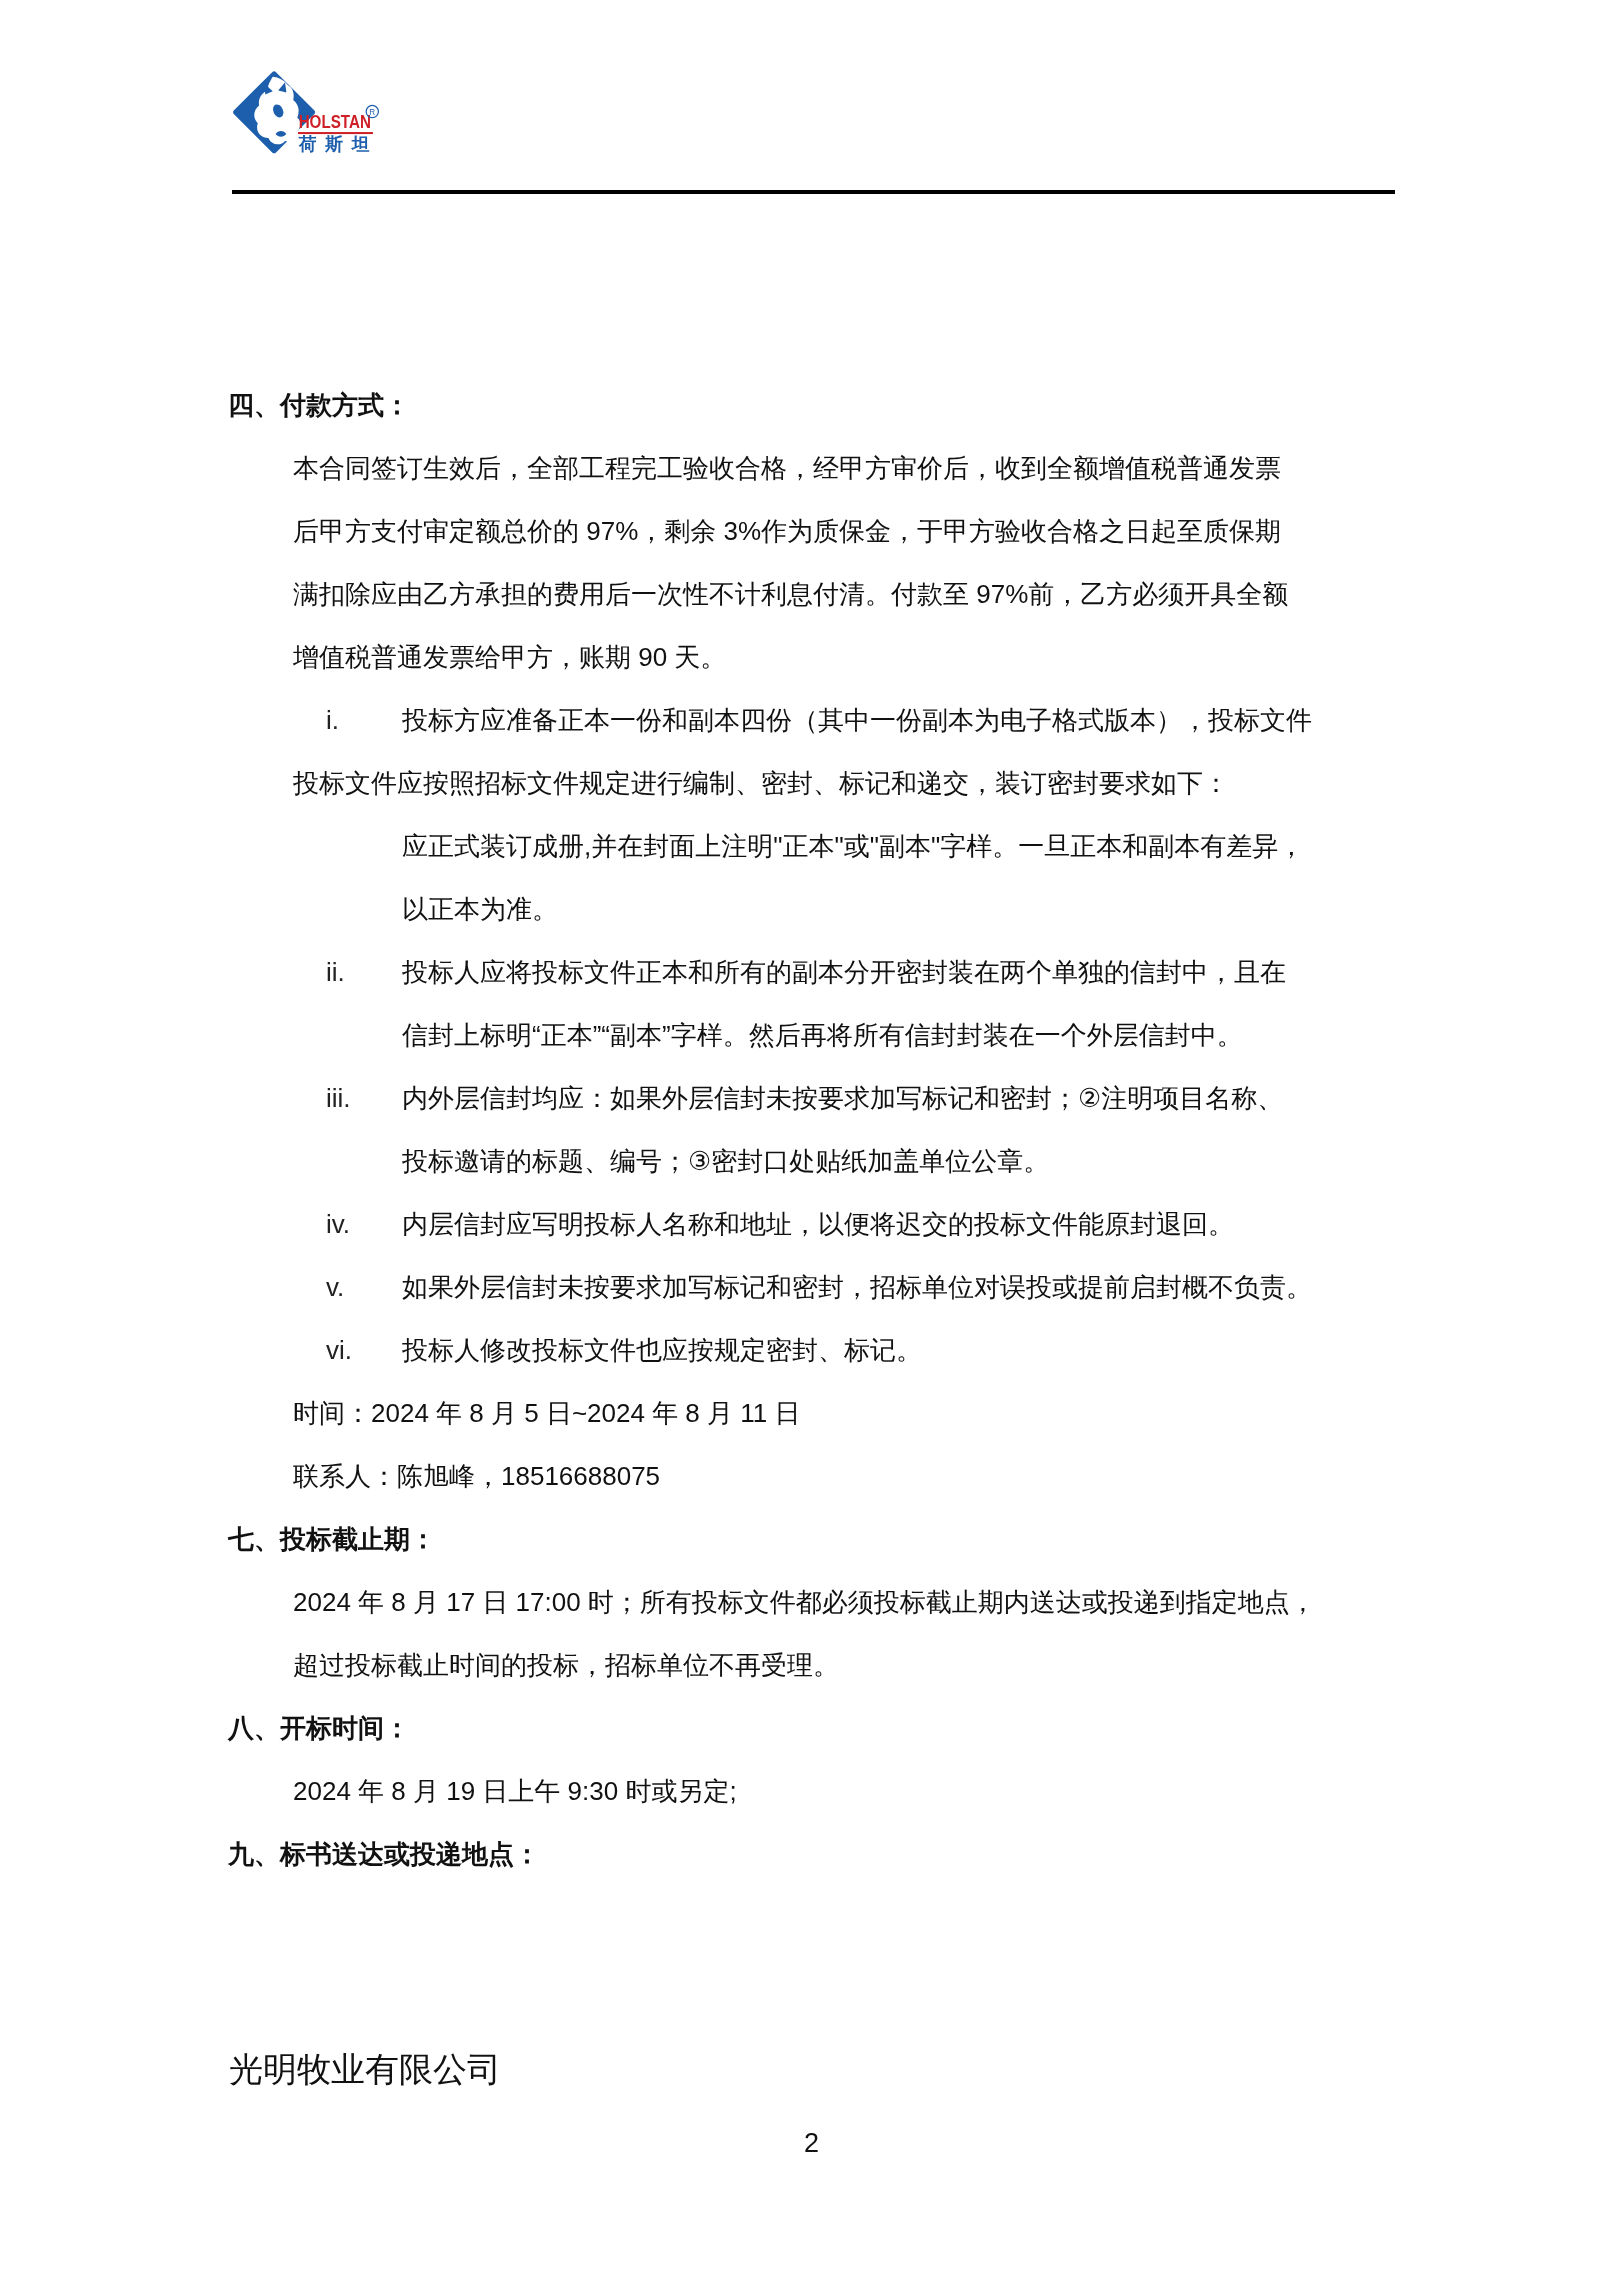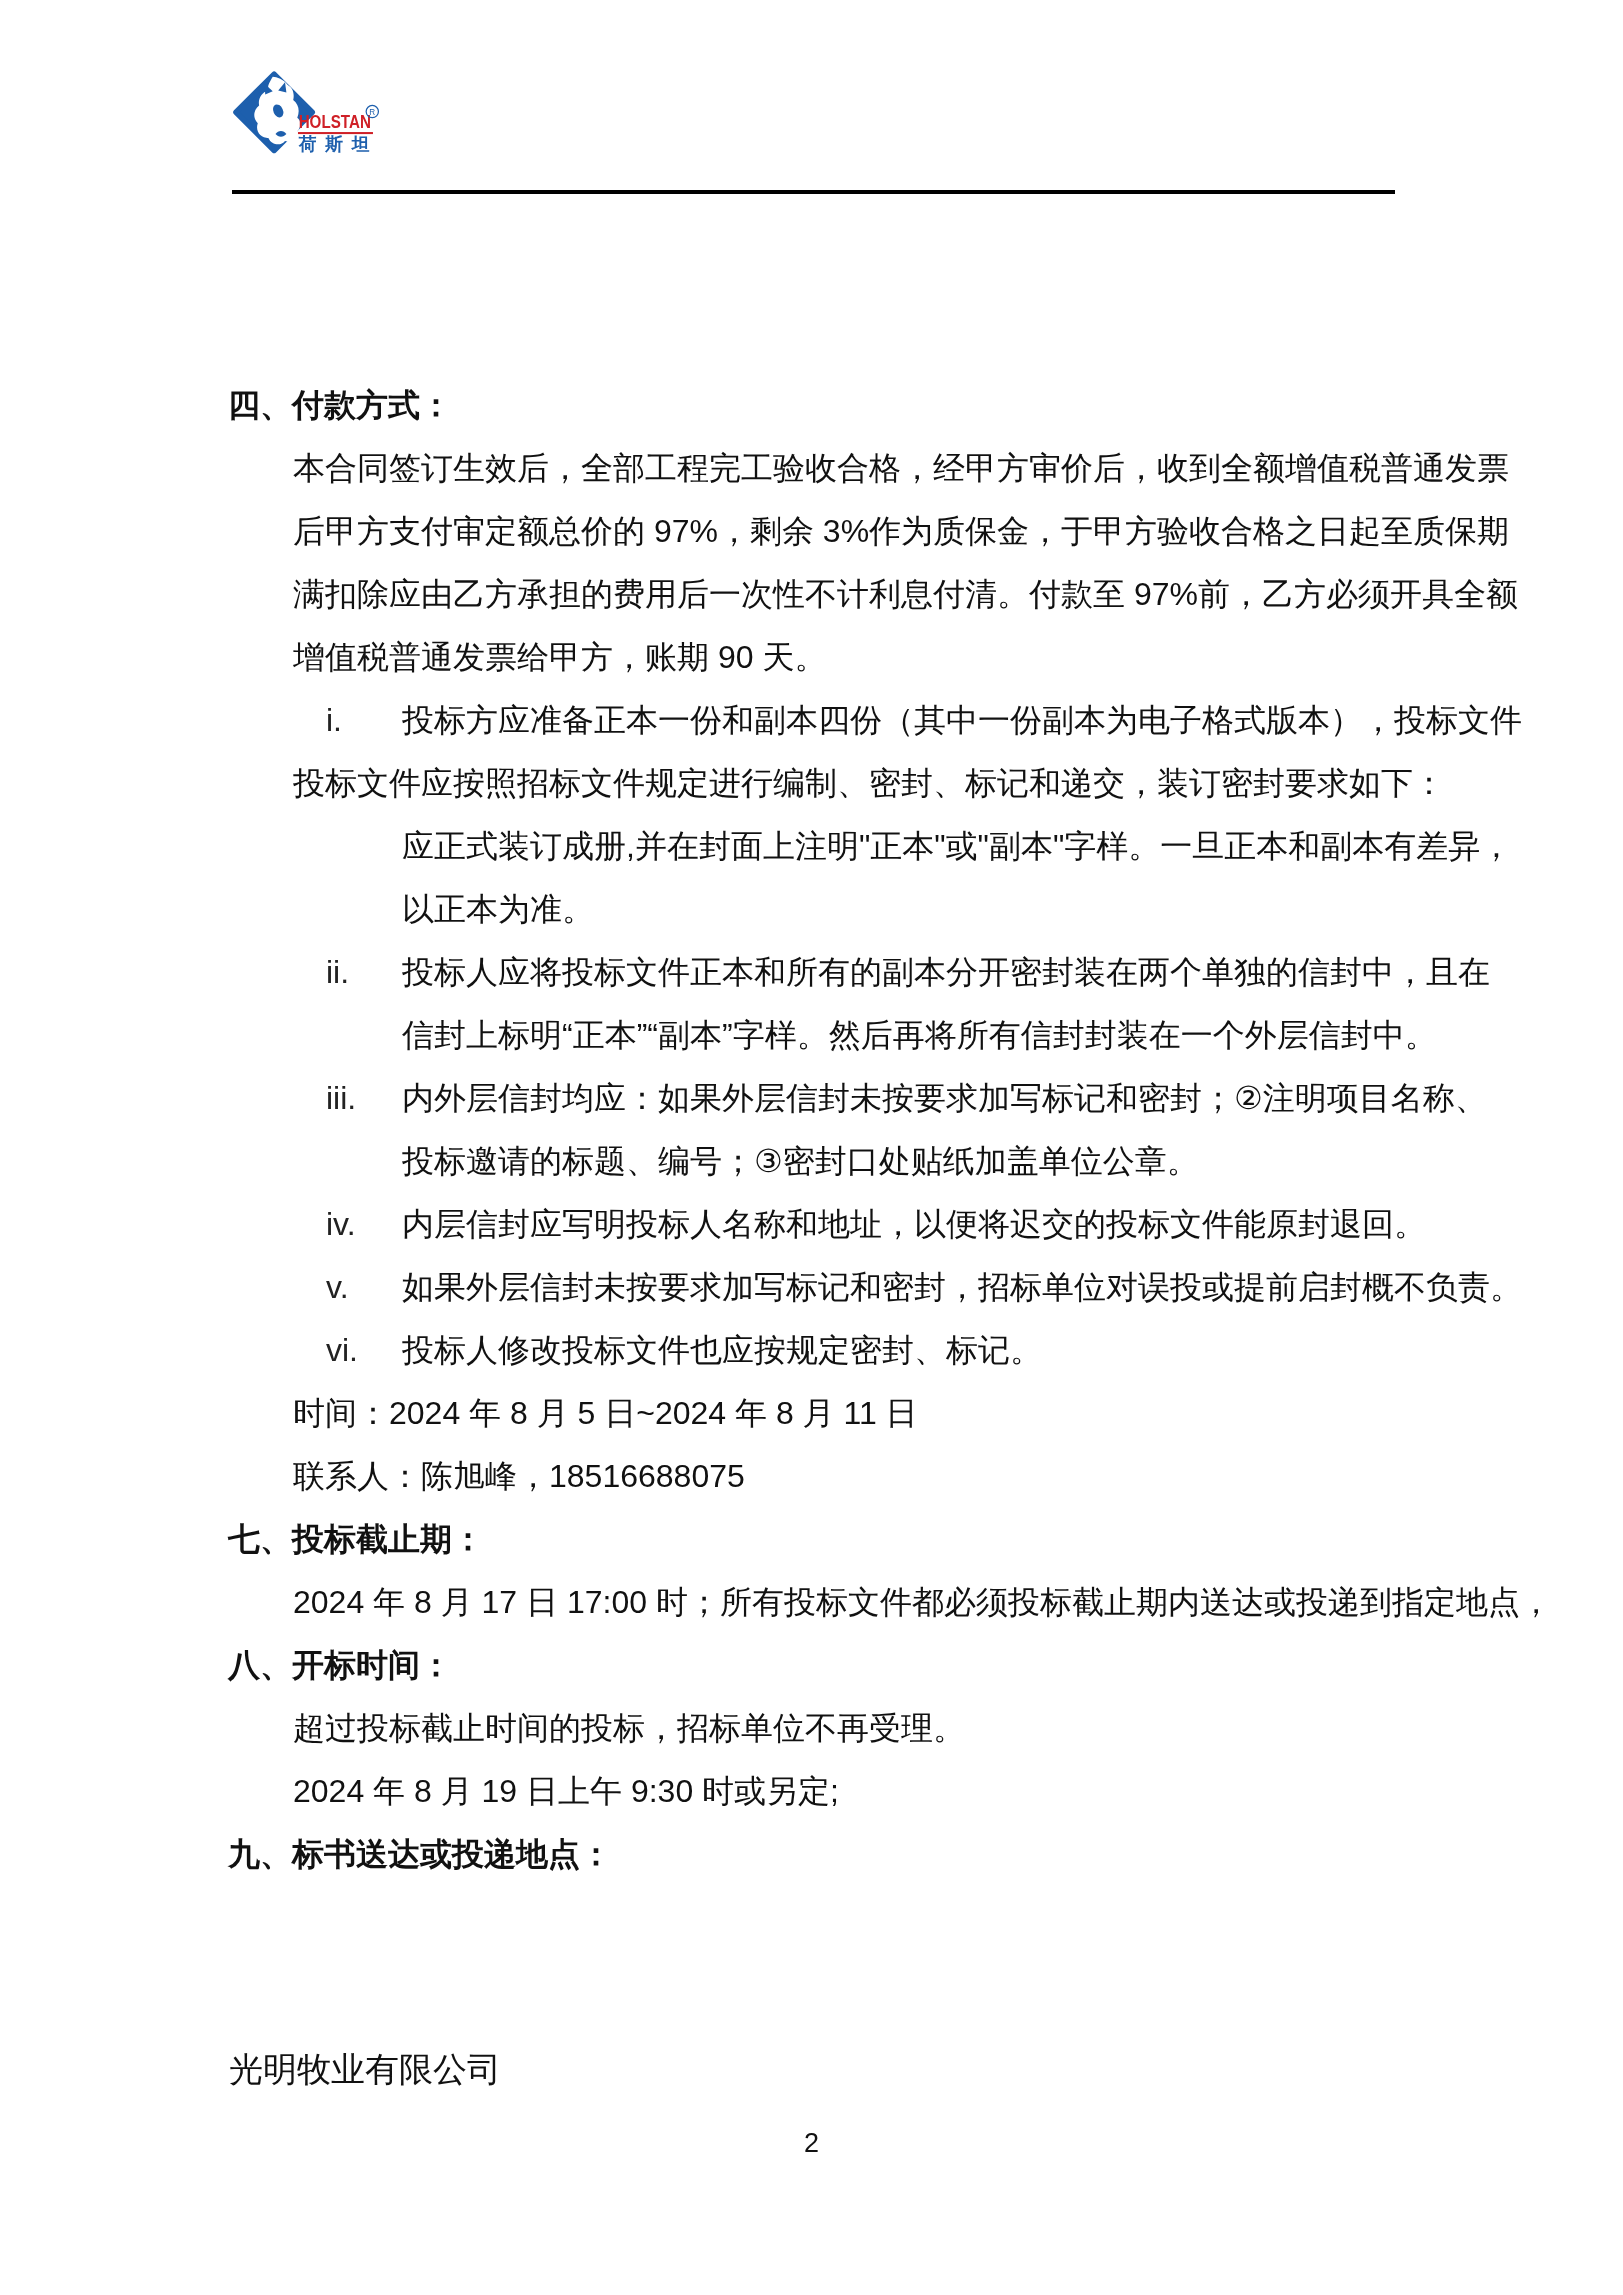--- a/index.html
+++ b/index.html
@@ -9,21 +9,21 @@
     position:relative;
     font-family:"Liberation Sans","DejaVu Sans",sans-serif;
     color:#111;
     overflow:hidden;
   }
   .page{position:absolute;inset:0;}
   
   .logo{position:absolute;left:233px;top:70px;width:147px;height:90px;}
   .rule{position:absolute;left:232px;top:190px;width:1163px;height:4.1px;background:#000;}
   
-  .doc{position:absolute;left:0;top:374px;width:1303px;font-size:32px;}
+  .doc{position:absolute;left:0;top:374px;width:1303px;font-size:26px;}
   .line{line-height:63px;white-space:nowrap;}
   .line.heading{padding-left:228px;font-weight:600;}
   .line.body{padding-left:293px;}
   .line.licont{padding-left:402px;}
   .line.li{padding-left:326px;}
   .line.li .m{display:inline-block;width:76px;color:#222;}
   .line.kv{padding-left:293px;}
   .line.kv .lbl{font-weight:400;}
   
   .company{position:absolute;left:229px;top:2049px;font-size:34px;line-height:41px;white-space:nowrap;}
@@ -78,22 +78,22 @@
       <div class="line licont"><span>信封上标明“正本”“副本”字样。然后再将所有信封封装在一个外层信封中。</span></div>
       <div class="line li"><span class="m">iii.</span><span>内外层信封均应：如果外层信封未按要求加写标记和密封；②注明项目名称、</span></div>
       <div class="line licont"><span>投标邀请的标题、编号；③密封口处贴纸加盖单位公章。</span></div>
       <div class="line li"><span class="m">iv.</span><span>内层信封应写明投标人名称和地址，以便将迟交的投标文件能原封退回。</span></div>
       <div class="line li"><span class="m">v.</span><span>如果外层信封未按要求加写标记和密封，招标单位对误投或提前启封概不负责。</span></div>
       <div class="line li"><span class="m">vi.</span><span>投标人修改投标文件也应按规定密封、标记。</span></div>
       <div class="line kv"><span class="lbl">时间：</span><span>2024 年 8 月 5 日~2024 年 8 月 11 日</span></div>
       <div class="line kv"><span class="lbl">联系人：</span><span>陈旭峰，18516688075</span></div>
       <div class="line heading"><span>七、投标截止期：</span></div>
       <div class="line body"><span>2024 年 8 月 17 日 17:00 时；所有投标文件都必须投标截止期内送达或投递到指定地点，</span></div>
+      <div class="line body"><span>超过投标截止时间的投标，招标单位不再受理。</span></div>
       <div class="line heading"><span>八、开标时间：</span></div>
-      <div class="line body"><span>超过投标截止时间的投标，招标单位不再受理。</span></div>
       <div class="line body"><span>2024 年 8 月 19 日上午 9:30 时或另定;</span></div>
       <div class="line heading"><span>九、标书送达或投递地点：</span></div>
     </div>
 
   <div class="company">光明牧业有限公司</div>
   <div class="pagenum">2</div>
 
 </div>
 
 

